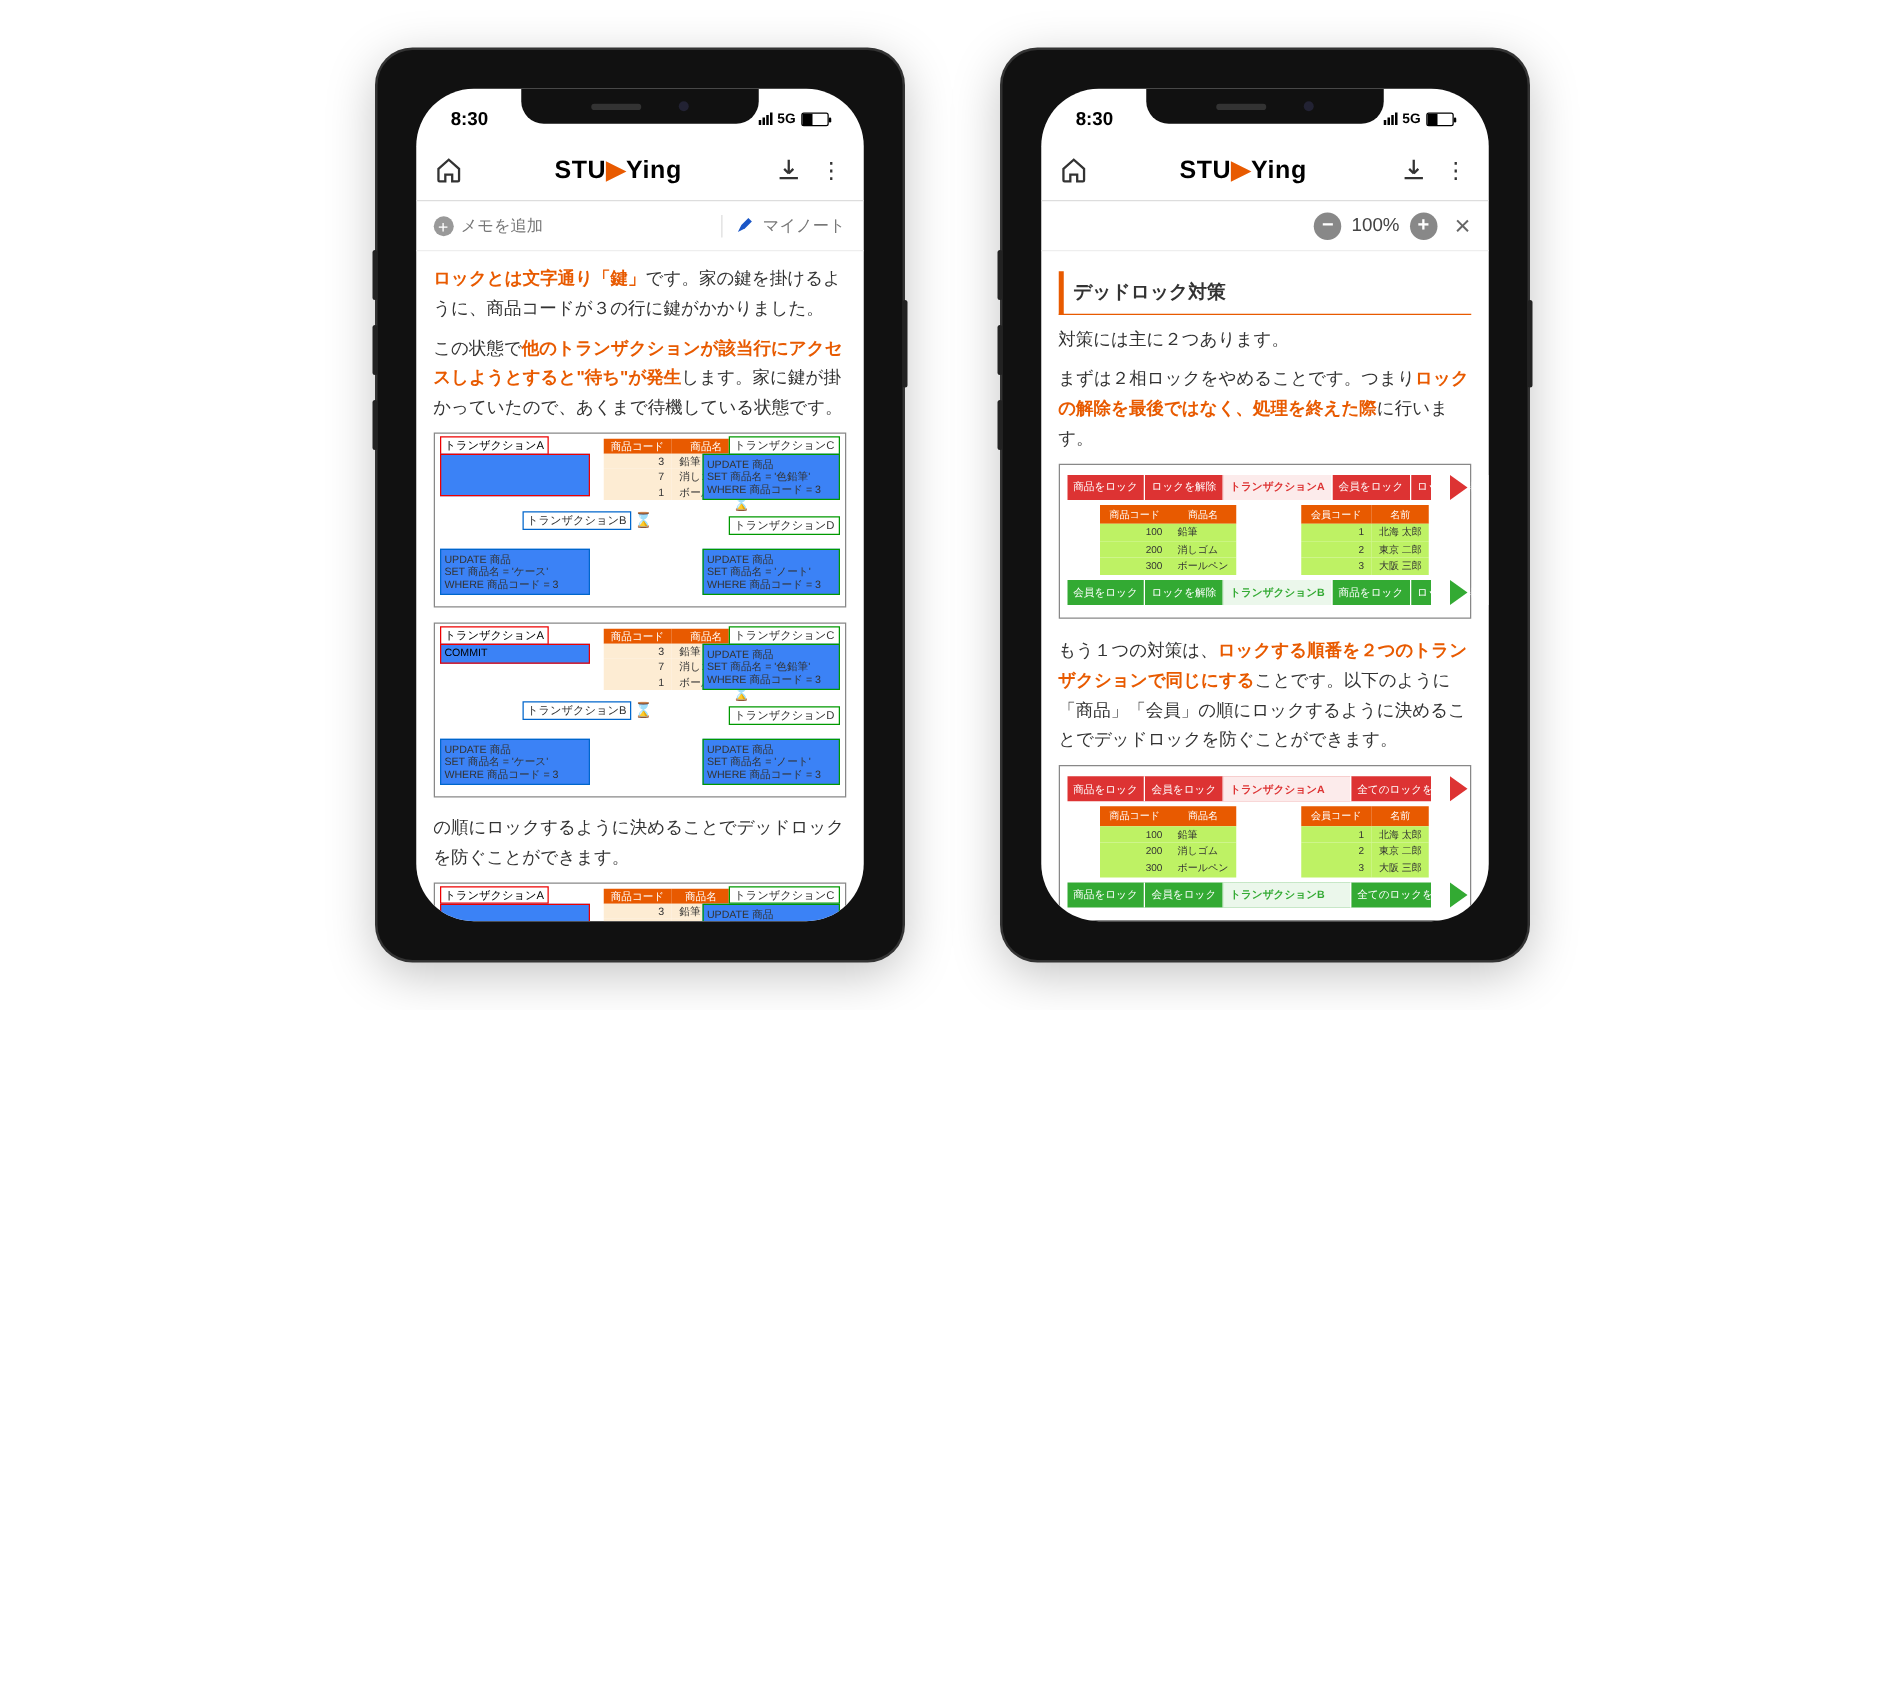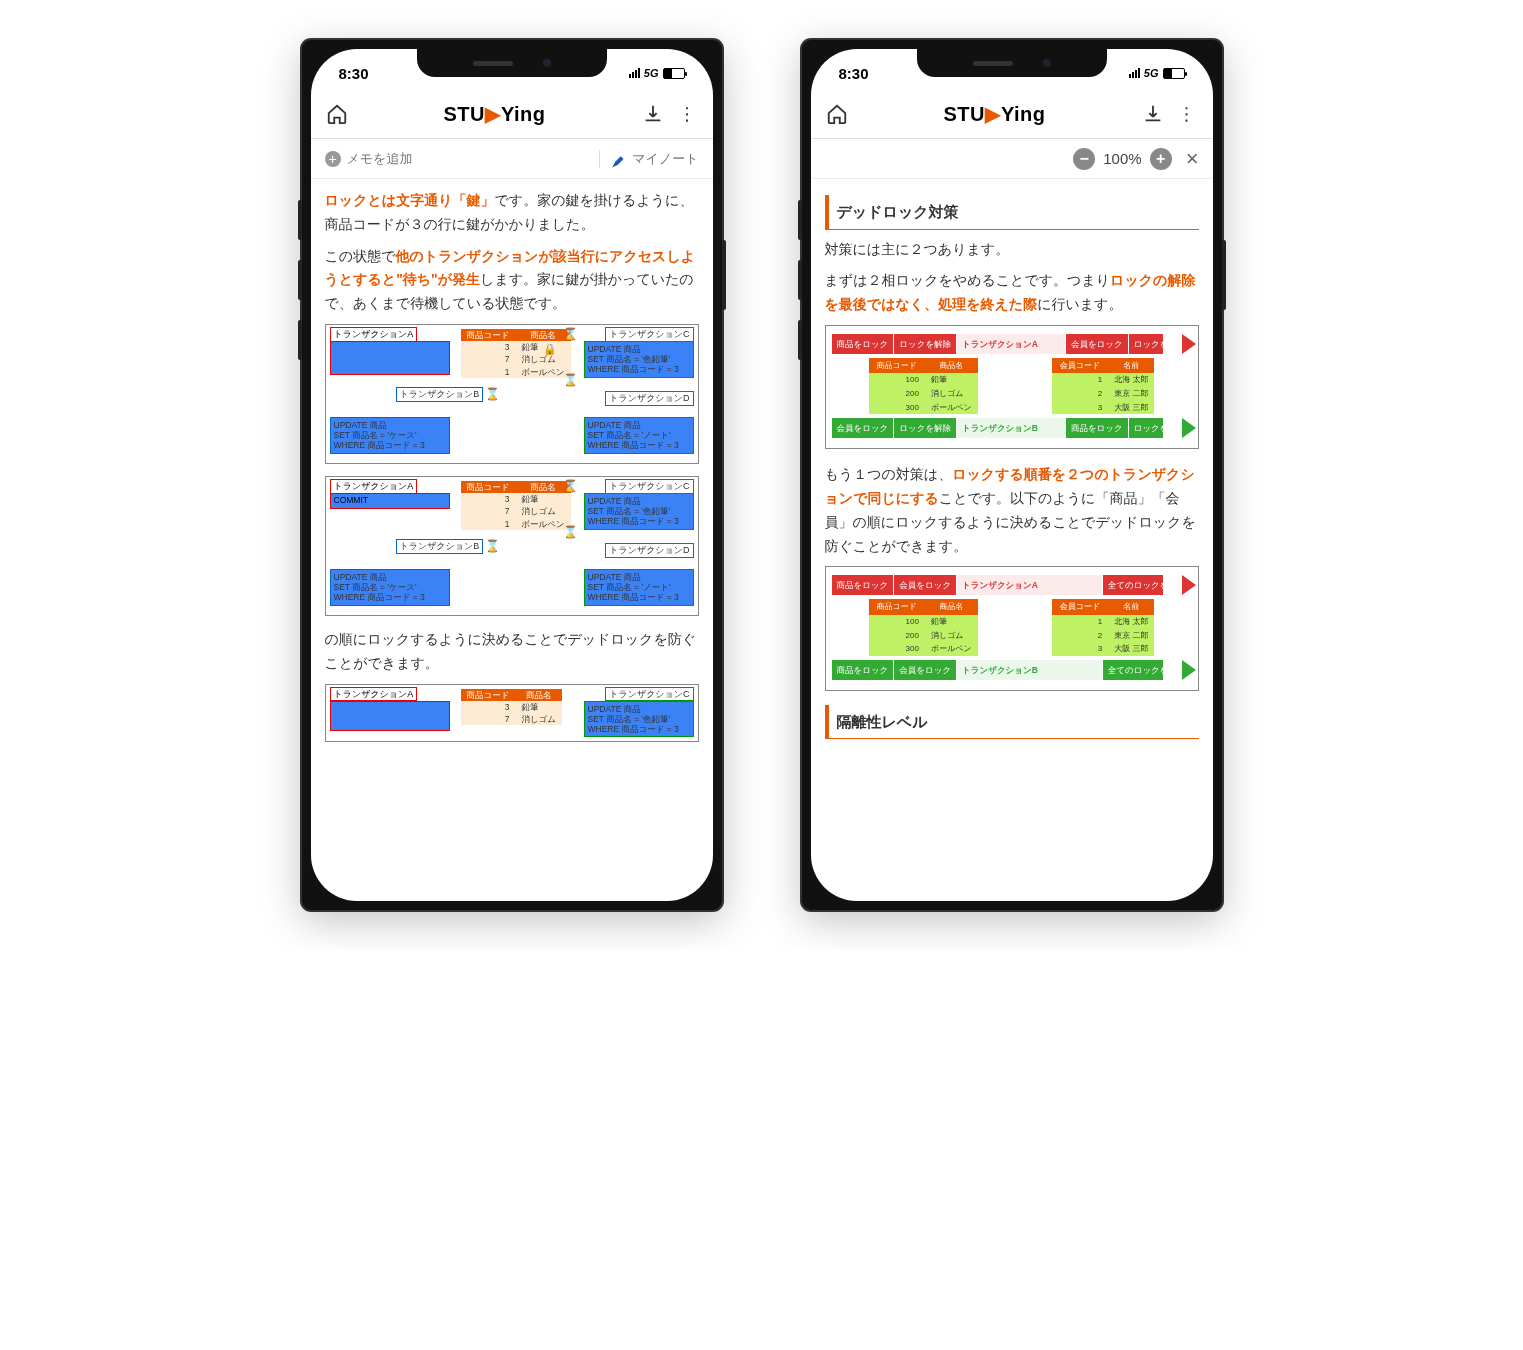--- a/index.html
+++ b/index.html
@@ -1,37 +1,37 @@
 <!DOCTYPE html>
 <html><head>
 <meta charset="utf-8">
 <style>
   * { box-sizing: border-box; margin: 0; padding: 0; }
   body { background: #fff; font-family: -apple-system, "Hiragino Sans", sans-serif; display: flex; justify-content: center; gap: 80px; padding: 40px; }
-  .phone { width: 420px; height: 870px; background: #111; border-radius: 9px; padding: 9px; box-shadow: 0 0 0 2px #333, 0 10px 40px rgba(0,0,0,.25); position: relative; }
+  .phone { width: 420px; height: 728px; background: #111; border-radius: 28px; padding: 31px; box-shadow: 0 0 0 2px #333, 0 10px 40px rgba(0,0,0,.25); position: relative; }
   .phone::before, .phone::after { content:""; position:absolute; background:#222; border-radius:4px; }
   .phone::before { left:-4px; top:160px; width:4px; height:40px; box-shadow: 0 60px 0 #222, 0 120px 0 #222; }
   .phone::after { right:-4px; top:200px; width:4px; height:70px; }
   .screen { width: 100%; height: 100%; background: #fff; border-radius: 46px; overflow: hidden; position: relative; display: flex; flex-direction: column; }
   .notch { position: absolute; top: 0; left: 50%; transform: translateX(-50%); width: 190px; height: 28px; background: #111; border-bottom-left-radius: 18px; border-bottom-right-radius: 18px; z-index: 10; display:flex; justify-content:center; align-items:center; gap:30px;}
   .notch .spk{width:40px;height:5px;background:#333;border-radius:3px;}
   .notch .cam{width:8px;height:8px;background:#223;border-radius:50%;}
   .status-bar { height: 40px; display: flex; justify-content: space-between; align-items: center; padding: 8px 28px 0; font-size: 15px; font-weight: 600; }
-  .status-right { display:flex; align-items:center; gap:4px; font-size:11px; font-weight:700;font-style:italic;}
+  .status-right { display:flex; align-items:center; gap:4px; font-size:11px; font-weight:700;}
   .signal{display:inline-flex;gap:1px;align-items:flex-end}.signal i{width:2px;background:#000;display:block}.signal i:nth-child(1){height:4px}.signal i:nth-child(2){height:6px}.signal i:nth-child(3){height:8px}.signal i:nth-child(4){height:10px}
   .battery{width:22px;height:11px;border:1px solid #000;border-radius:2px;position:relative}.battery::after{content:"";position:absolute;right:-3px;top:3px;width:2px;height:4px;background:#000;border-radius:1px}.battery i{display:block;width:40%;height:100%;background:#000}
   .app-header { height: 50px; border-bottom: 1px solid #ddd; display: flex; align-items: center; padding: 0 14px; gap: 10px; }
   .app-header .title { flex: 1; text-align: center; font-size: 20px; font-weight: 800; letter-spacing: .5px; }
   .app-header .title .play { color: #e85a00; }
   .hicon { width: 24px; height: 24px; display:flex; align-items:center; justify-content:center; color:#333;}
   .sub-bar { height: 40px; border-bottom: 1px solid #eee; display: flex; align-items: center; padding: 0 14px; font-size: 13px; color: #777; }
   .sub-bar .memo { display:flex; align-items:center; gap:6px; }
   .sub-bar .plus { width:16px;height:16px;background:#999;border-radius:50%;color:#fff;display:flex;align-items:center;justify-content:center;font-size:14px;line-height:1;}
   .sub-bar .spacer{flex:1}
-  .sub-bar .mynote{display:flex;align-items:flex-end;gap:6px;border-left:1px solid #ddd;padding-left:12px}
+  .sub-bar .mynote{display:flex;align-items:flex-start;gap:6px;border-left:1px solid #ddd;padding-left:12px}
   .sub-bar .pen{width:14px;height:14px;background:#1a56c7;display:inline-block;clip-path:polygon(0 100%,20% 60%,60% 20%,80% 40%,40% 80%,0 100%)}
   .zoom-bar { height: 40px; border-bottom: 1px solid #eee; display:flex; align-items:center; justify-content:flex-end; gap:8px; padding:0 14px; font-size:15px; color:#444;}
   .zbtn{width:22px;height:22px;background:#888;color:#fff;border-radius:50%;display:flex;align-items:center;justify-content:center;font-weight:700;font-size:16px;line-height:1}
   .zclose{font-size:22px;color:#666;margin-left:6px}
   .content { flex:1; overflow:hidden; padding: 10px 14px 0; font-size: 14px; line-height: 1.7; color:#333;}
   .hl { color: #e85a00; font-weight: 600; }
   .p { margin-bottom: 8px; }
   .section-h { border-left: 4px solid #e85a00; padding:4px 8px; font-weight:700; font-size:15px; margin:6px 0 8px; border-bottom:1px solid #e85a00;}
   
   .diagram { border:1px solid #888; padding:6px; font-size:9px; line-height:1.2; margin:6px 0 12px; position:relative; height:140px;}

